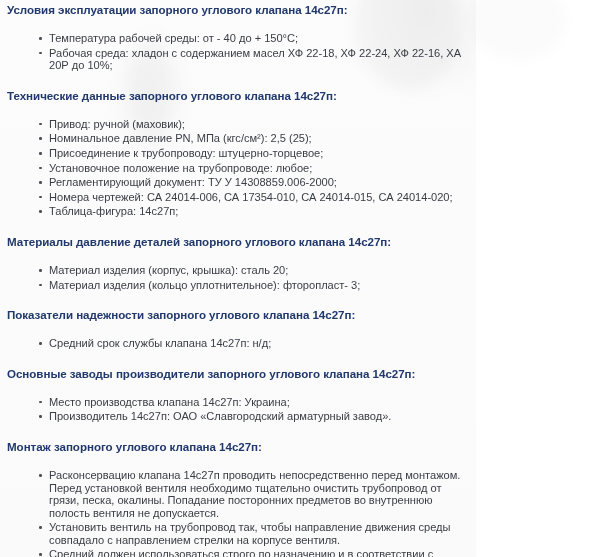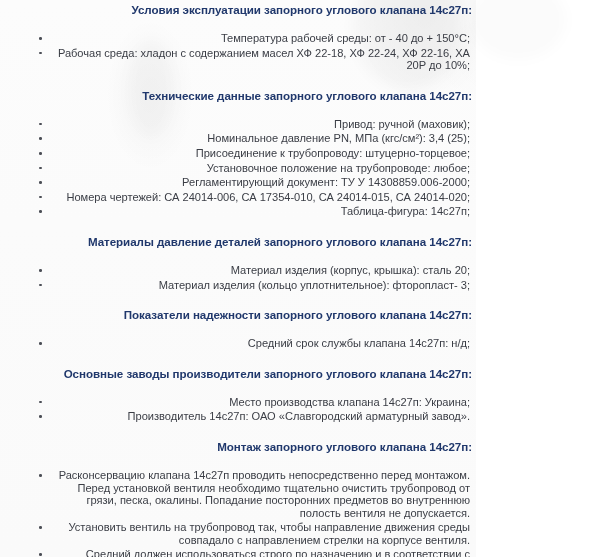--- a/index.html
+++ b/index.html
@@ -18,21 +18,20 @@
     position: relative;
     width: 476px;
     height: 557px;
     box-sizing: border-box;
     padding: 2px 4px 7px 7px;
     background:
       radial-gradient(ellipse 90px 120px at 425px 10px, rgba(0,0,0,0.035) 0%, rgba(0,0,0,0.016) 55%, rgba(0,0,0,0) 78%),
       radial-gradient(ellipse 55px 95px at 150px 95px, rgba(0,0,0,0.028) 0%, rgba(0,0,0,0.012) 55%, rgba(0,0,0,0) 80%),
       radial-gradient(ellipse 120px 70px at 520px 60px, rgba(0,0,0,0.018) 0%, rgba(0,0,0,0) 75%),
       linear-gradient(180deg, #fcfcfc 0%, #fbfbfb 40%, #fafafa 100%);
-    text-align: right;
   }
   .wm {
     position: absolute;
     pointer-events: none;
     border-radius: 50%;
     background: rgba(0,0,0,0.022);
     filter: blur(6px);
   }
   .wm-a { left: 352px; top: -38px; width: 110px; height: 128px; }
   .wm-b { left: 470px; top: -20px; width: 96px; height: 80px; background: rgba(0,0,0,0.014); }
@@ -93,21 +92,21 @@
     <ul class="bullets">
       <li>Температура рабочей среды: от - 40 до + 150°С;</li>
       <li>Рабочая среда: хладон с содержанием масел ХФ 22-18, ХФ 22-24, ХФ 22-16, ХА 20Р до 10%;</li>
     </ul>
     <div class="sp-after-list"></div>
 
     <h2 class="section-heading">Технические данные запорного углового клапана 14с27п:</h2>
     <div class="sp-after-head"></div>
     <ul class="bullets">
       <li>Привод: ручной (маховик);</li>
-      <li>Номинальное давление PN, МПа (кгс/см²): 3,4 (25);</li>
+      <li>Номинальное давление PN, МПа (кгс/см²): 2,5 (25);</li>
       <li>Присоединение к трубопроводу: штуцерно-торцевое;</li>
       <li>Установочное положение на трубопроводе: любое;</li>
       <li>Регламентирующий документ: ТУ У 14308859.006-2000;</li>
       <li>Номера чертежей: СА 24014-006, СА 17354-010, СА 24014-015, СА 24014-020;</li>
       <li>Таблица-фигура: 14с27п;</li>
     </ul>
     <div class="sp-after-list"></div>
 
     <h2 class="section-heading">Материалы давление деталей запорного углового клапана 14с27п:</h2>
     <div class="sp-after-head"></div>

